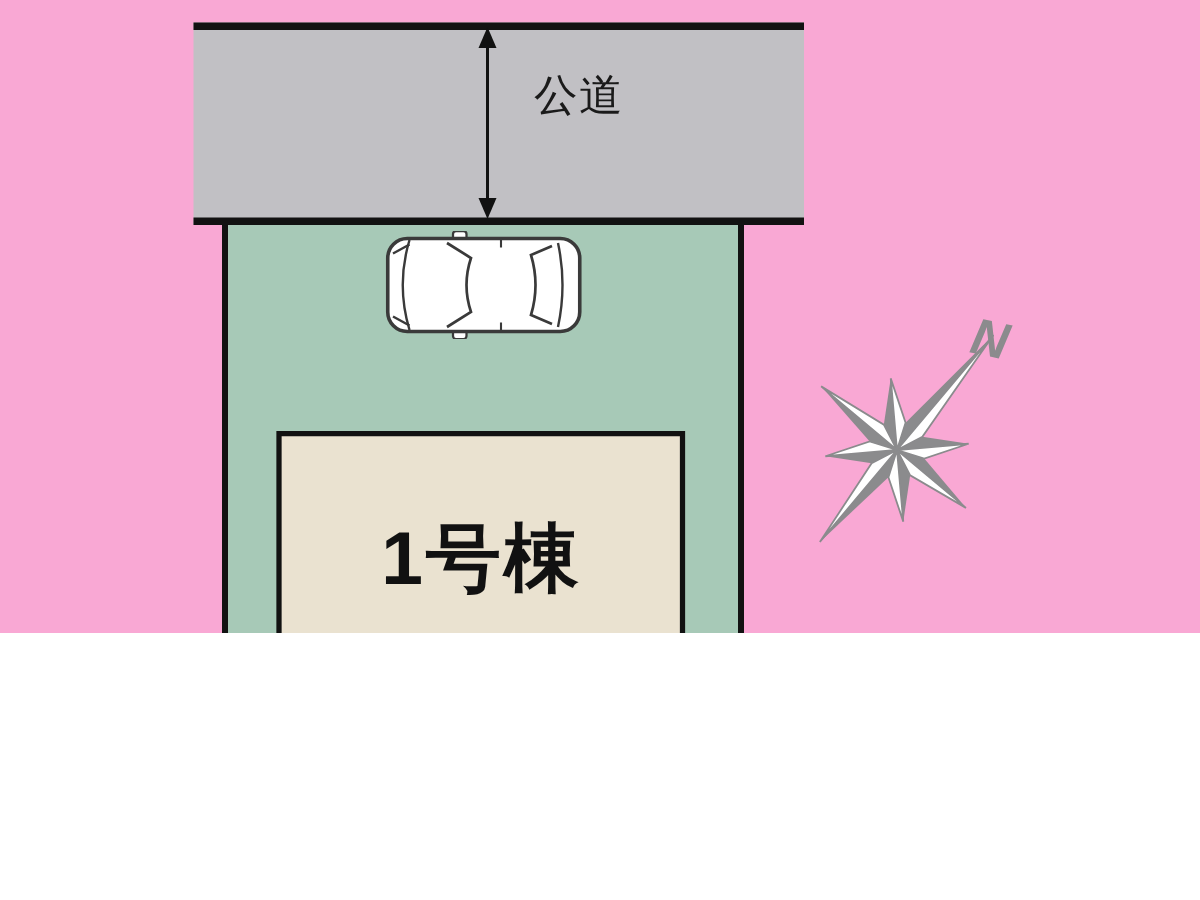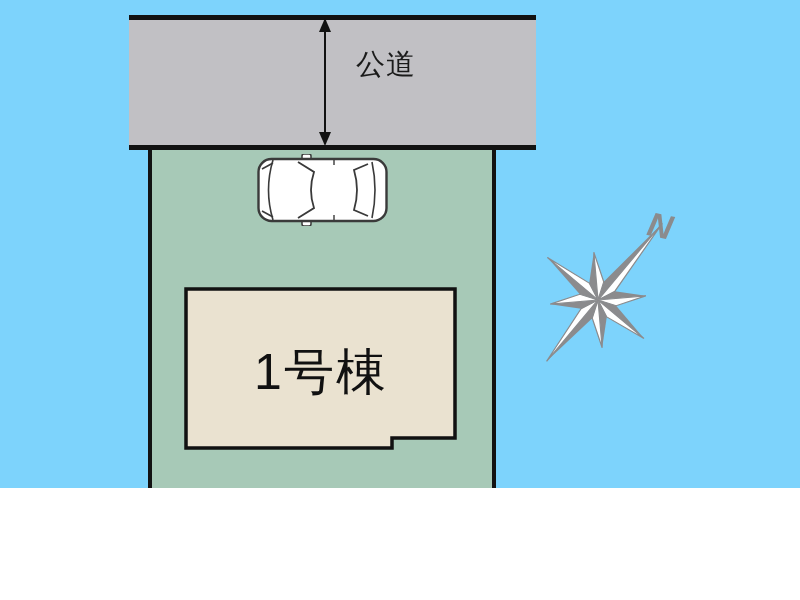--- a/index.html
+++ b/index.html
@@ -1,17 +1,17 @@
 <!DOCTYPE html>
 <html><head>
 <meta charset="utf-8">
 <style>
   html,body{margin:0;padding:0;}
   body{font-family:"Liberation Sans","DejaVu Sans",sans-serif;background:#ffffff;}
-  .stage{position:relative;width:800px;height:488px;background:#7dd3fc;overflow:hidden;}
+  .stage{position:relative;width:800px;height:422px;background:#f9a8d4;overflow:hidden;}
 
   
   .road{
     position:absolute;left:129px;top:15px;width:407px;height:135px;
     box-sizing:border-box;background:#c1c0c4;
     border-top:5px solid #121212;border-bottom:5px solid #121212;
   }
 
   
   .plot{
@@ -29,21 +29,21 @@
     letter-spacing:1px;white-space:nowrap;
   }
 
   
   .car-svg{position:absolute;left:256px;top:154px;}
 
   
   .building-svg{position:absolute;left:184px;top:286px;}
   .building-label{
     position:absolute;left:184px;top:339px;width:274px;
-    text-align:center;color:#111111;font-size:50px;font-weight:normal;
+    text-align:center;color:#111111;font-size:50px;font-weight:bold;
     letter-spacing:2px;
   }
 
   
   .compass-svg{position:absolute;left:528px;top:200px;}
 </style>
 </head>
 <body>
 
 <div class="stage">

